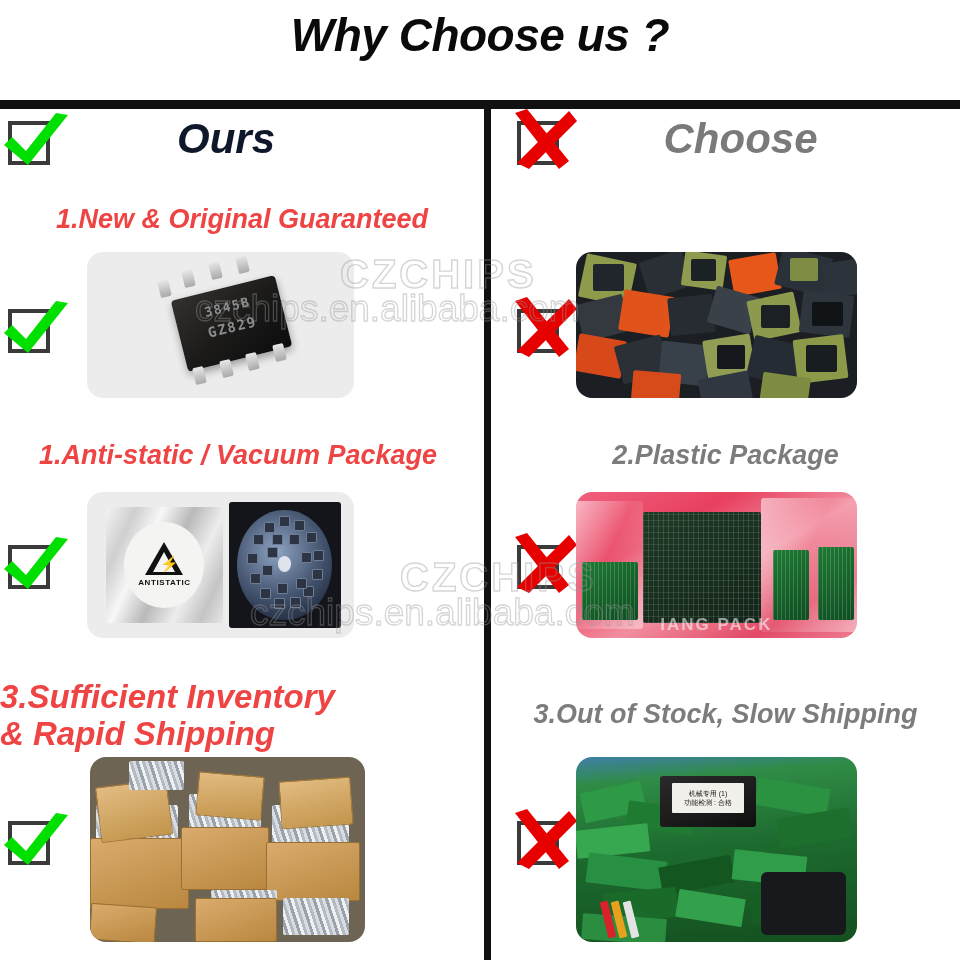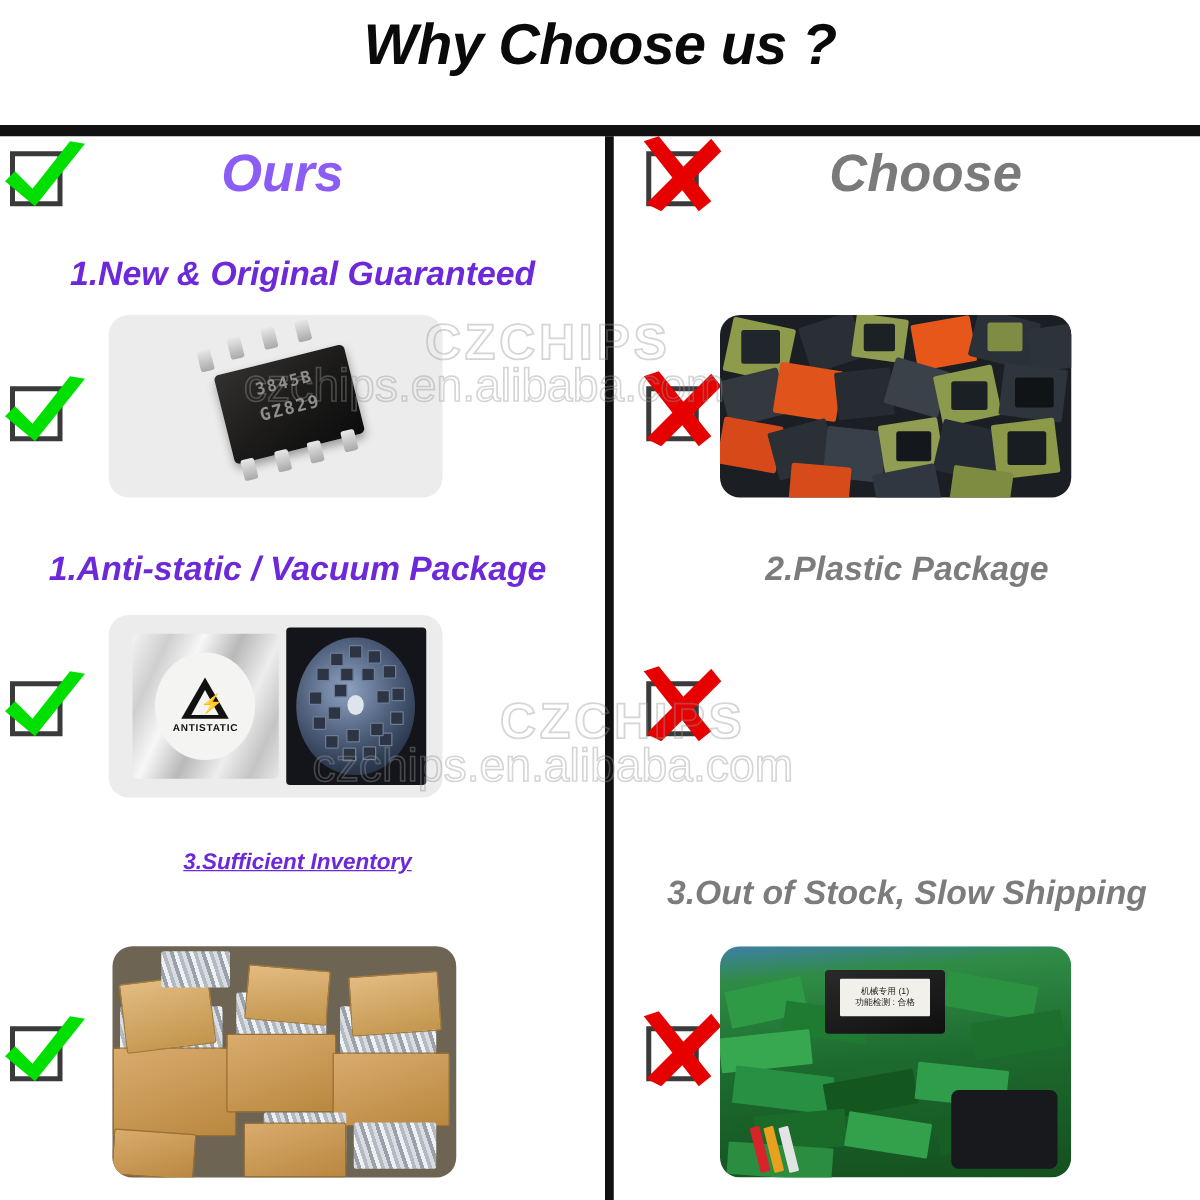--- a/index.html
+++ b/index.html
@@ -33,39 +33,39 @@
   .col { position: absolute; top: 109px; height: 851px; }
   .col-ours  { left: 0px;   width: 484px; }
   .col-other { left: 491px; width: 469px; }
 
   
   .colhead {
     position: absolute; top: 6px; width: 100%;
     text-align: center;
     font-size: 42px; font-weight: bold; font-style: italic;
   }
-  .colhead-ours  { color: #8b5cf6; padding-right: 32px; }
+  .colhead-ours  { color: #0f172a; padding-right: 32px; }
   .colhead-other { color: #7a7a7a; padding-left: 30px; }
 
   
   .markbox {
     position: absolute;
     width: 42px; height: 44px;
     border: 4px solid #3a3a3a;
     background: transparent;
   }
   .markbox svg { position: absolute; left: -14px; top: -20px; overflow: visible; }
 
   
   .rowlabel {
     position: absolute;
     font-weight: bold; font-style: italic;
     line-height: 1.12;
   }
-  .rowlabel-ours  { color: #6d28d9; }
+  .rowlabel-ours  { color: #ef4444; }
   .rowlabel-other { color: #7c7c7c; }
 
   
   .photo {
     position: absolute;
     border-radius: 16px;
     overflow: hidden;
   }
   .photo-plain { background: #ececec; }
 
@@ -303,22 +303,23 @@
           <div class="pocket" style="left:67%; top:38%;"></div>
           <div class="pocket" style="left:62%; top:62%;"></div>
           <div class="pocket" style="left:42%; top:66%;"></div>
           <div class="pocket" style="left:26%; top:50%;"></div>
           <div class="pocket" style="left:31%; top:34%;"></div>
           <div class="reel-hub"></div>
         </div>
       </div>
     </div>
 
-    <div class="rowlabel rowlabel-ours" style="left:0px; top:570px; width:476px; text-align:center; font-size:18px;text-decoration:underline;">
+    <div class="rowlabel rowlabel-ours" style="left:0px; top:570px; width:476px; text-align:left; font-size:33px;">
       <div>3.Sufficient Inventory</div>
+      <div>&amp; Rapid Shipping</div>
     </div>
 
     <div class="markbox" style="left:8px; top:712px;">
       <svg width="74" height="74" viewBox="0 0 74 74">
         <path d="M6 40 L14 32 L28 46 L58 8 L70 10 L30 60 Z" fill="#00e000"></path>
       </svg>
     </div>
 
     <div class="photo" style="left:90px; top:648px; width:275px; height:185px; background:#6e6454;">
       <div class="boxfill" style="left:2%;  top:26%; width:30%; height:28%;"></div>
@@ -395,20 +396,30 @@
 
     <div class="rowlabel rowlabel-other" style="left:0px; top:331px; width:469px; text-align:center; font-size:27px;">2.Plastic Package</div>
 
     <div class="markbox" style="left:26px; top:436px;">
       <svg width="74" height="74" viewBox="0 0 74 74">
         <path d="M8 8 L20 4 L62 56 L52 64 Z" fill="#e60000"></path>
         <path d="M62 6 L70 16 L22 64 L10 58 Z" fill="#e60000"></path>
       </svg>
     </div>
 
+    <div class="photo" style="left:85px; top:383px; width:281px; height:146px;">
+      <div class="pinkbg"></div>
+      <div class="bagsheen" style="left:0%; top:6%; width:24%; height:88%;"></div>
+      <div class="pcbgreen" style="left:2%;  top:48%; width:20%; height:40%;"></div>
+      <div class="pcbdark" style="left:24%; top:14%; width:42%; height:76%;"></div>
+      <div class="bagsheen" style="left:66%; top:4%;  width:34%; height:92%;"></div>
+      <div class="pcbgreen" style="left:70%; top:40%; width:13%; height:48%;"></div>
+      <div class="pcbgreen" style="left:86%; top:38%; width:13%; height:50%;"></div>
+      <div class="packwm">IANG PACK</div>
+    </div>
 
     <div class="rowlabel rowlabel-other" style="left:0px; top:590px; width:469px; text-align:center; font-size:27px;">3.Out of Stock, Slow Shipping</div>
 
     <div class="markbox" style="left:26px; top:712px;">
       <svg width="74" height="74" viewBox="0 0 74 74">
         <path d="M8 8 L20 4 L62 56 L52 64 Z" fill="#e60000"></path>
         <path d="M62 6 L70 16 L22 64 L10 58 Z" fill="#e60000"></path>
       </svg>
     </div>
 

